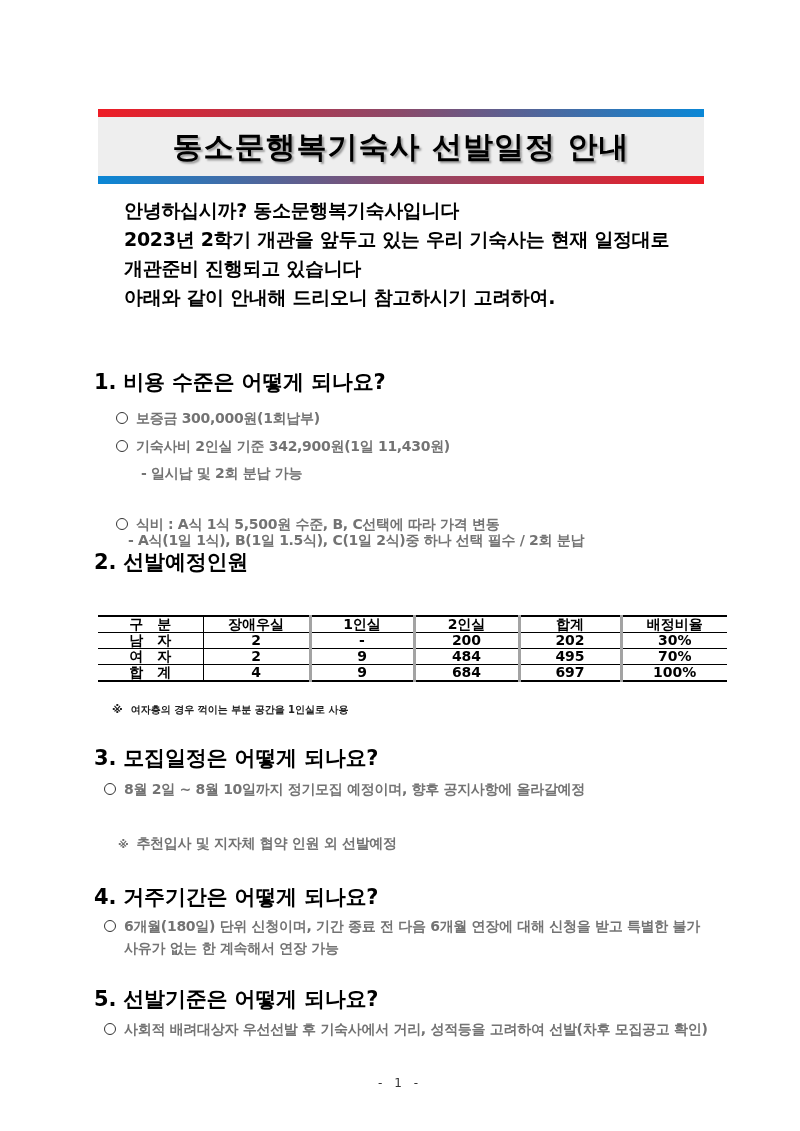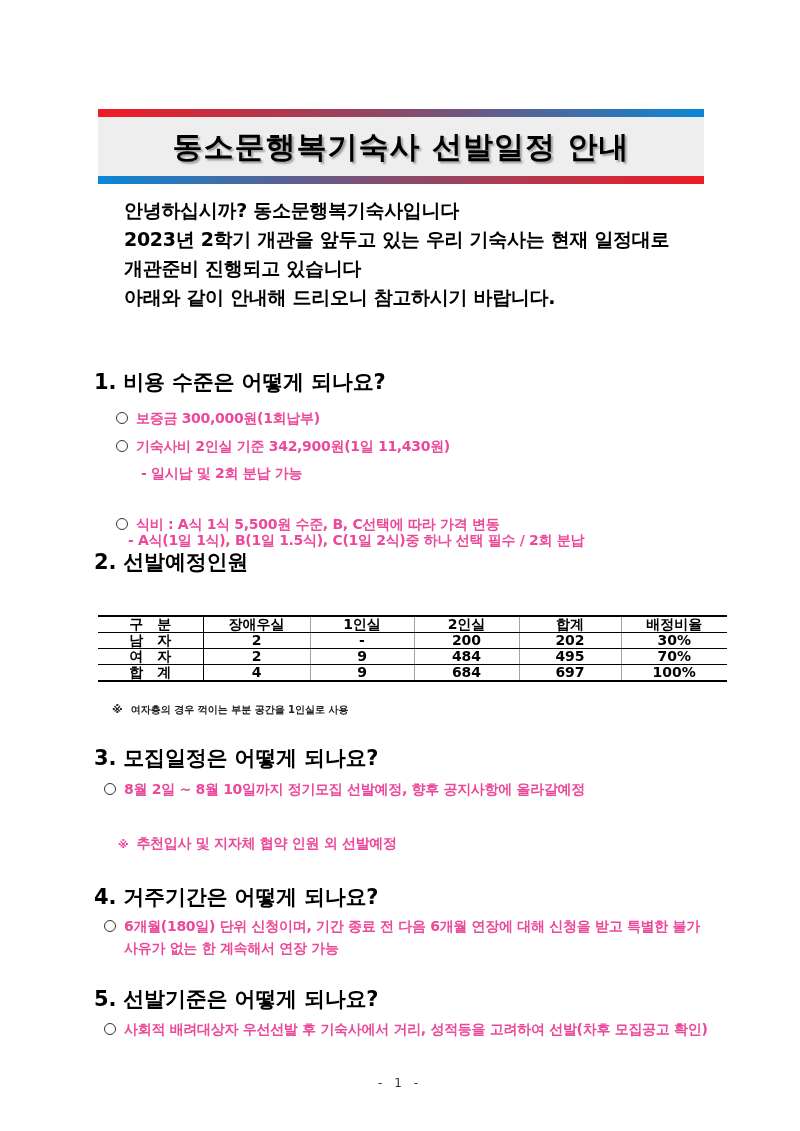--- a/index.html
+++ b/index.html
@@ -18,30 +18,30 @@
     .banner .title { position: absolute; left: 0; top: 8px; width: 100%; height: 59px; line-height: 59px;
       text-align: center; font-size: 30px; font-weight: bold; letter-spacing: 1px;
       text-shadow: 2px 2px 2px rgba(0,0,0,0.35); }
 
     
     .intro { position: absolute; left: 84px; top: 196px; width: 640px; }
     .intro .line { font-size: 19px; font-weight: bold; line-height: 29px; white-space: nowrap; letter-spacing: -0.3px; margin-left: 40px; }
 
     
     .sec-h { position: absolute; left: 94px; font-size: 21px; font-weight: bold; white-space: nowrap; letter-spacing: -0.2px; }
-    .item { position: absolute; font-size: 14px; font-weight: bold; white-space: nowrap; letter-spacing: -0.3px; color: #ec4899; }
+    .item { position: absolute; font-size: 14px; font-weight: bold; white-space: nowrap; letter-spacing: -0.3px; color: #737373; }
     .bullet { display: inline-block; width: 12px; height: 12px; border: 1.3px solid #333; border-radius: 50%;
       vertical-align: -1px; margin-right: 8px; box-sizing: border-box; }
     .note-mark { display: inline-block; margin-right: 8px; font-size: 11px; }
 
     
     table.quota { position: absolute; left: 98px; top: 615px; width: 629px; border-collapse: collapse;
       border-top: 2px solid #000; border-bottom: 2px solid #000; }
     table.quota th, table.quota td { height: 15px; padding: 0; font-size: 14px; font-weight: bold; text-align: center;
-      border-bottom: 1px solid #000; border-left: 1px solid #a3a3a3; line-height: 15px; white-space: nowrap; }
+      border-bottom: 1px solid #000; border-left: 3px solid #a3a3a3; line-height: 15px; white-space: nowrap; }
     table.quota th:first-child, table.quota td:first-child { border-left: none; letter-spacing: 14px; text-indent: 14px; text-align: center; }
     table.quota th:nth-child(2), table.quota td:nth-child(2) { border-left: 1px solid #000; }
     table.quota tr:last-child td { border-bottom: none; }
     table.quota th { font-weight: bold; }
 
     .table-note { position: absolute; left: 112px; top: 703px; font-size: 10px; font-weight: bold; color: #222; white-space: nowrap; }
     .page-num { position: absolute; left: 0; width: 800px; top: 1076px; text-align: center; font-size: 12px; color: #333; letter-spacing: 4px; }
   </style>
 </head>
 <body>
@@ -51,21 +51,21 @@
   <div class="banner">
     <div class="bar-top"></div>
     <div class="title">동소문행복기숙사 선발일정 안내</div>
     <div class="bar-bottom"></div>
   </div>
 
   <div class="intro">
     <div class="line">안녕하십시까? 동소문행복기숙사입니다</div>
     <div class="line">2023년 2학기 개관을 앞두고 있는 우리 기숙사는 현재 일정대로</div>
     <div class="line">개관준비 진행되고 있습니다</div>
-    <div class="line">아래와 같이 안내해 드리오니 참고하시기 바랍니다.</div>
+    <div class="line">아래와 같이 안내해 드리오니 참고하시기 고려하여.</div>
   </div>
 
   <div class="sec-h" style="top:368px;">1. 비용 수준은 어떻게 되나요?</div>
   <div class="item" style="left:116px; top:410px;">
     <span class="bullet"></span><span>보증금 300,000원(1회납부)</span>
   </div>
   <div class="item" style="left:116px; top:438px;">
     <span class="bullet"></span><span>기숙사비 2인실 기준 342,900원(1일 11,430원)</span>
   </div>
   <div class="item" style="left:141px; top:465px;">- 일시납 및 2회 분납 가능</div>
@@ -120,21 +120,21 @@
         <td>100%</td>
       </tr>
     </tbody>
   </table>
   <div class="table-note">
     <span class="note-mark">※</span><span>여자층의 경우 꺽이는 부분 공간을 1인실로 사용</span>
   </div>
 
   <div class="sec-h" style="top:744px;">3. 모집일정은 어떻게 되나요?</div>
   <div class="item" style="left:104px; top:781px;">
-    <span class="bullet"></span><span>8월 2일 ~ 8월 10일까지 정기모집 선발예정, 향후 공지사항에 올라갈예정</span>
+    <span class="bullet"></span><span>8월 2일 ~ 8월 10일까지 정기모집 예정이며, 향후 공지사항에 올라갈예정</span>
   </div>
   <div class="item" style="left:118px; top:835px;">
     <span class="note-mark">※</span><span>추천입사 및 지자체 협약 인원 외 선발예정</span>
   </div>
 
   <div class="sec-h" style="top:883px;">4. 거주기간은 어떻게 되나요?</div>
   <div class="item" style="left:104px; top:918px;">
     <span class="bullet"></span><span>6개월(180일) 단위 신청이며, 기간 종료 전 다음 6개월 연장에 대해 신청을 받고 특별한 불가</span>
   </div>
   <div class="item" style="left:124px; top:940px;">사유가 없는 한 계속해서 연장 가능</div>

